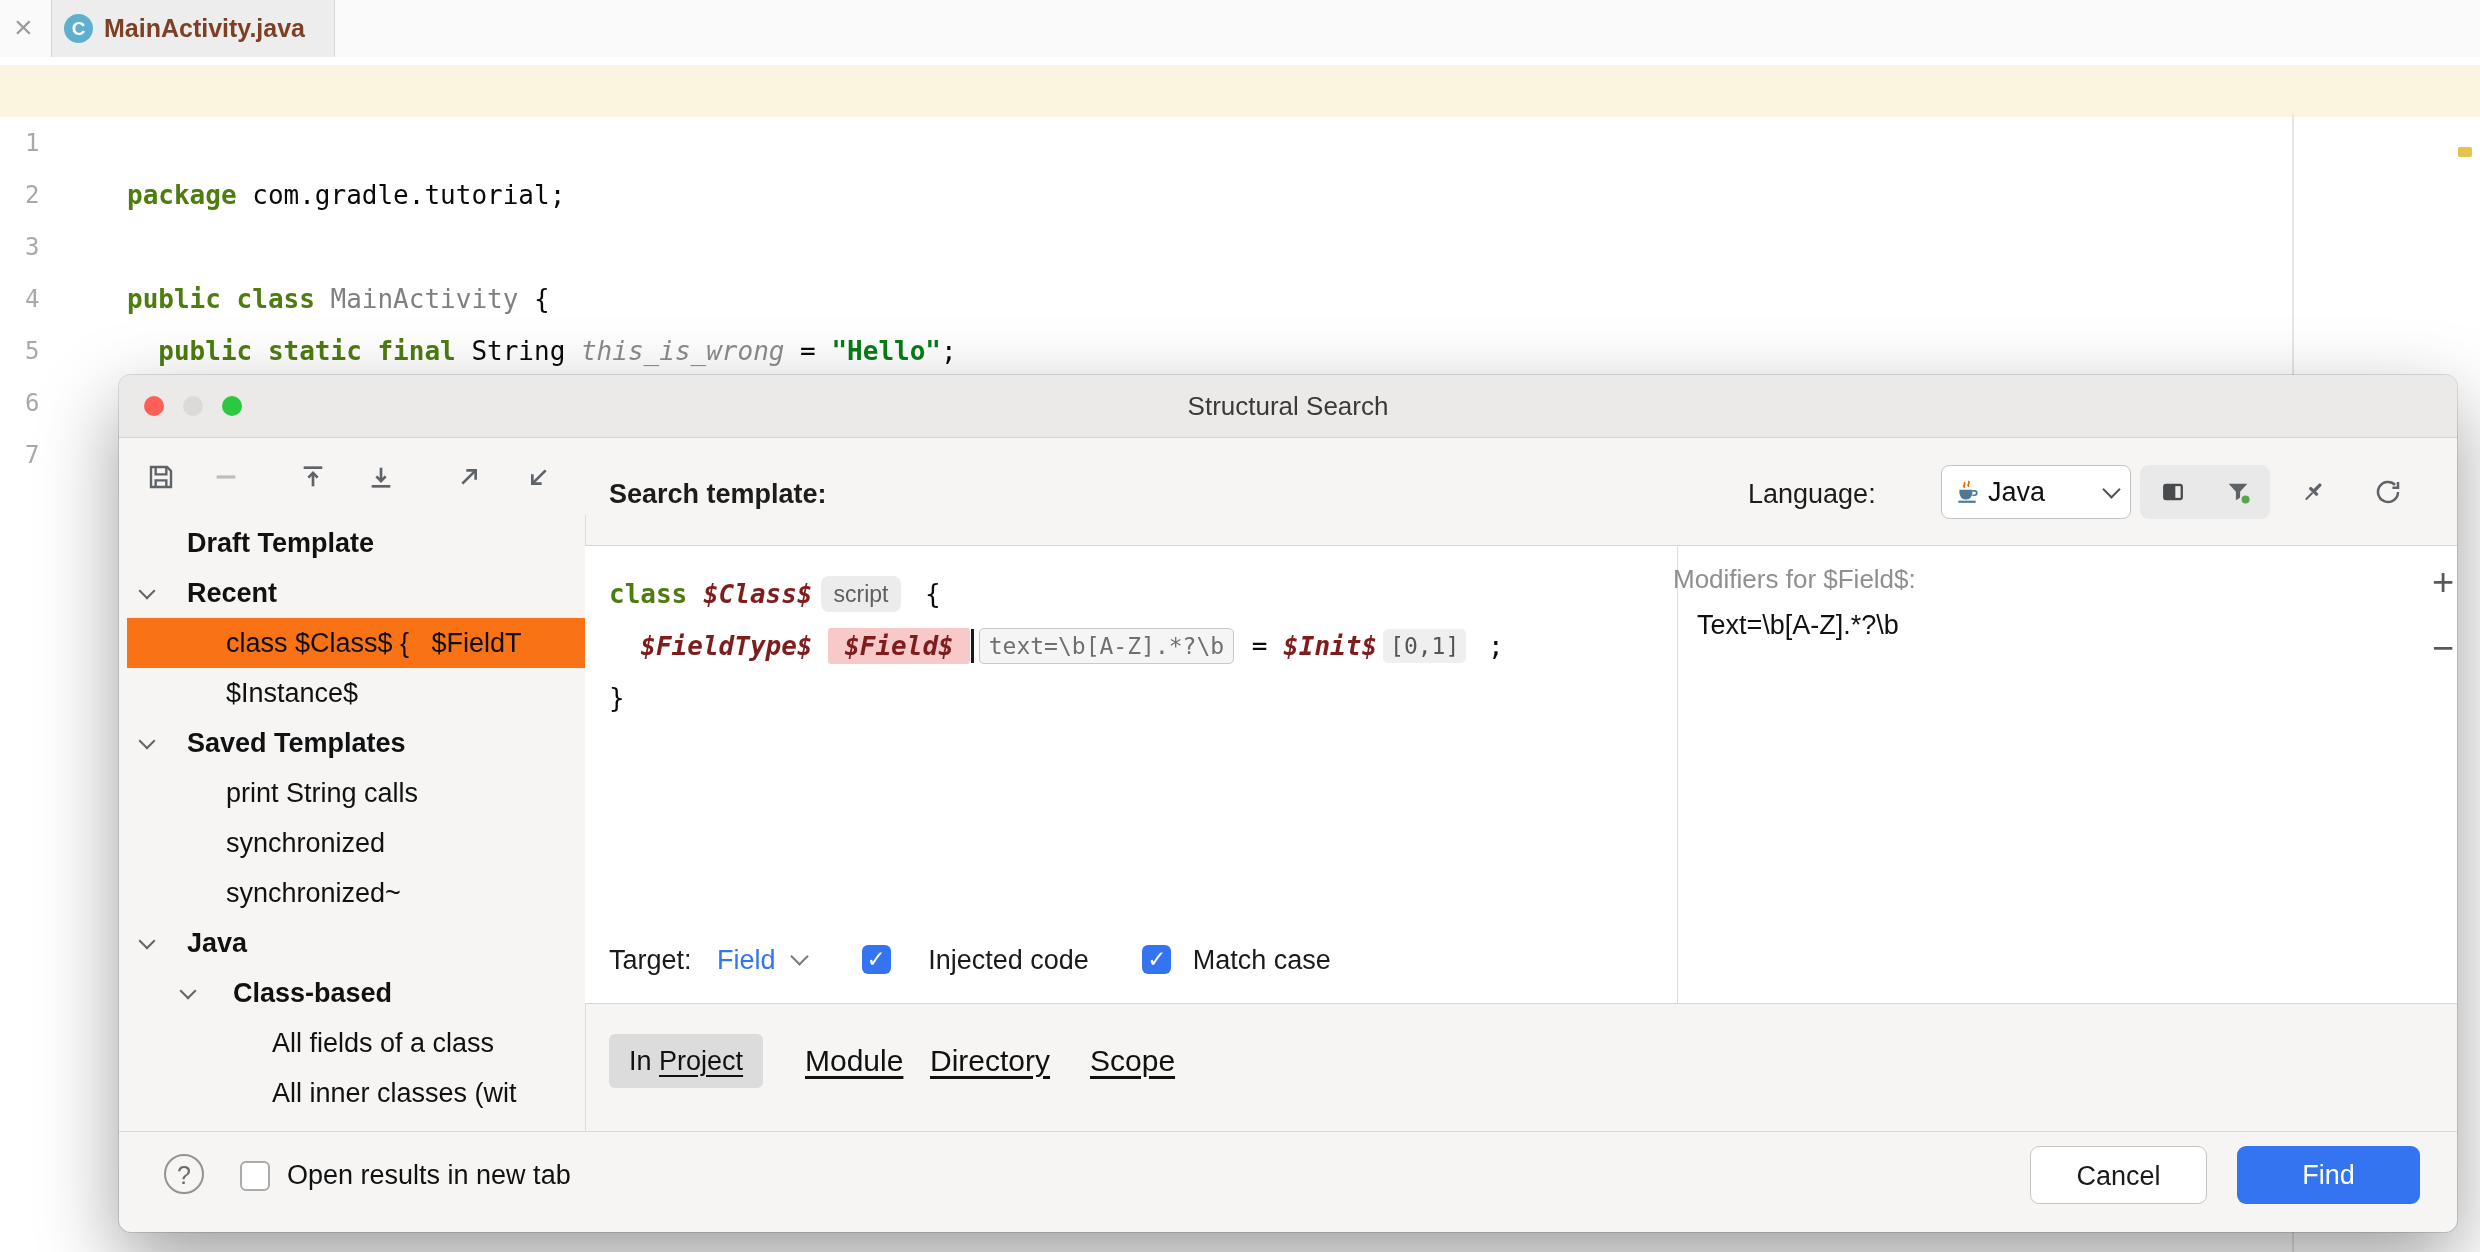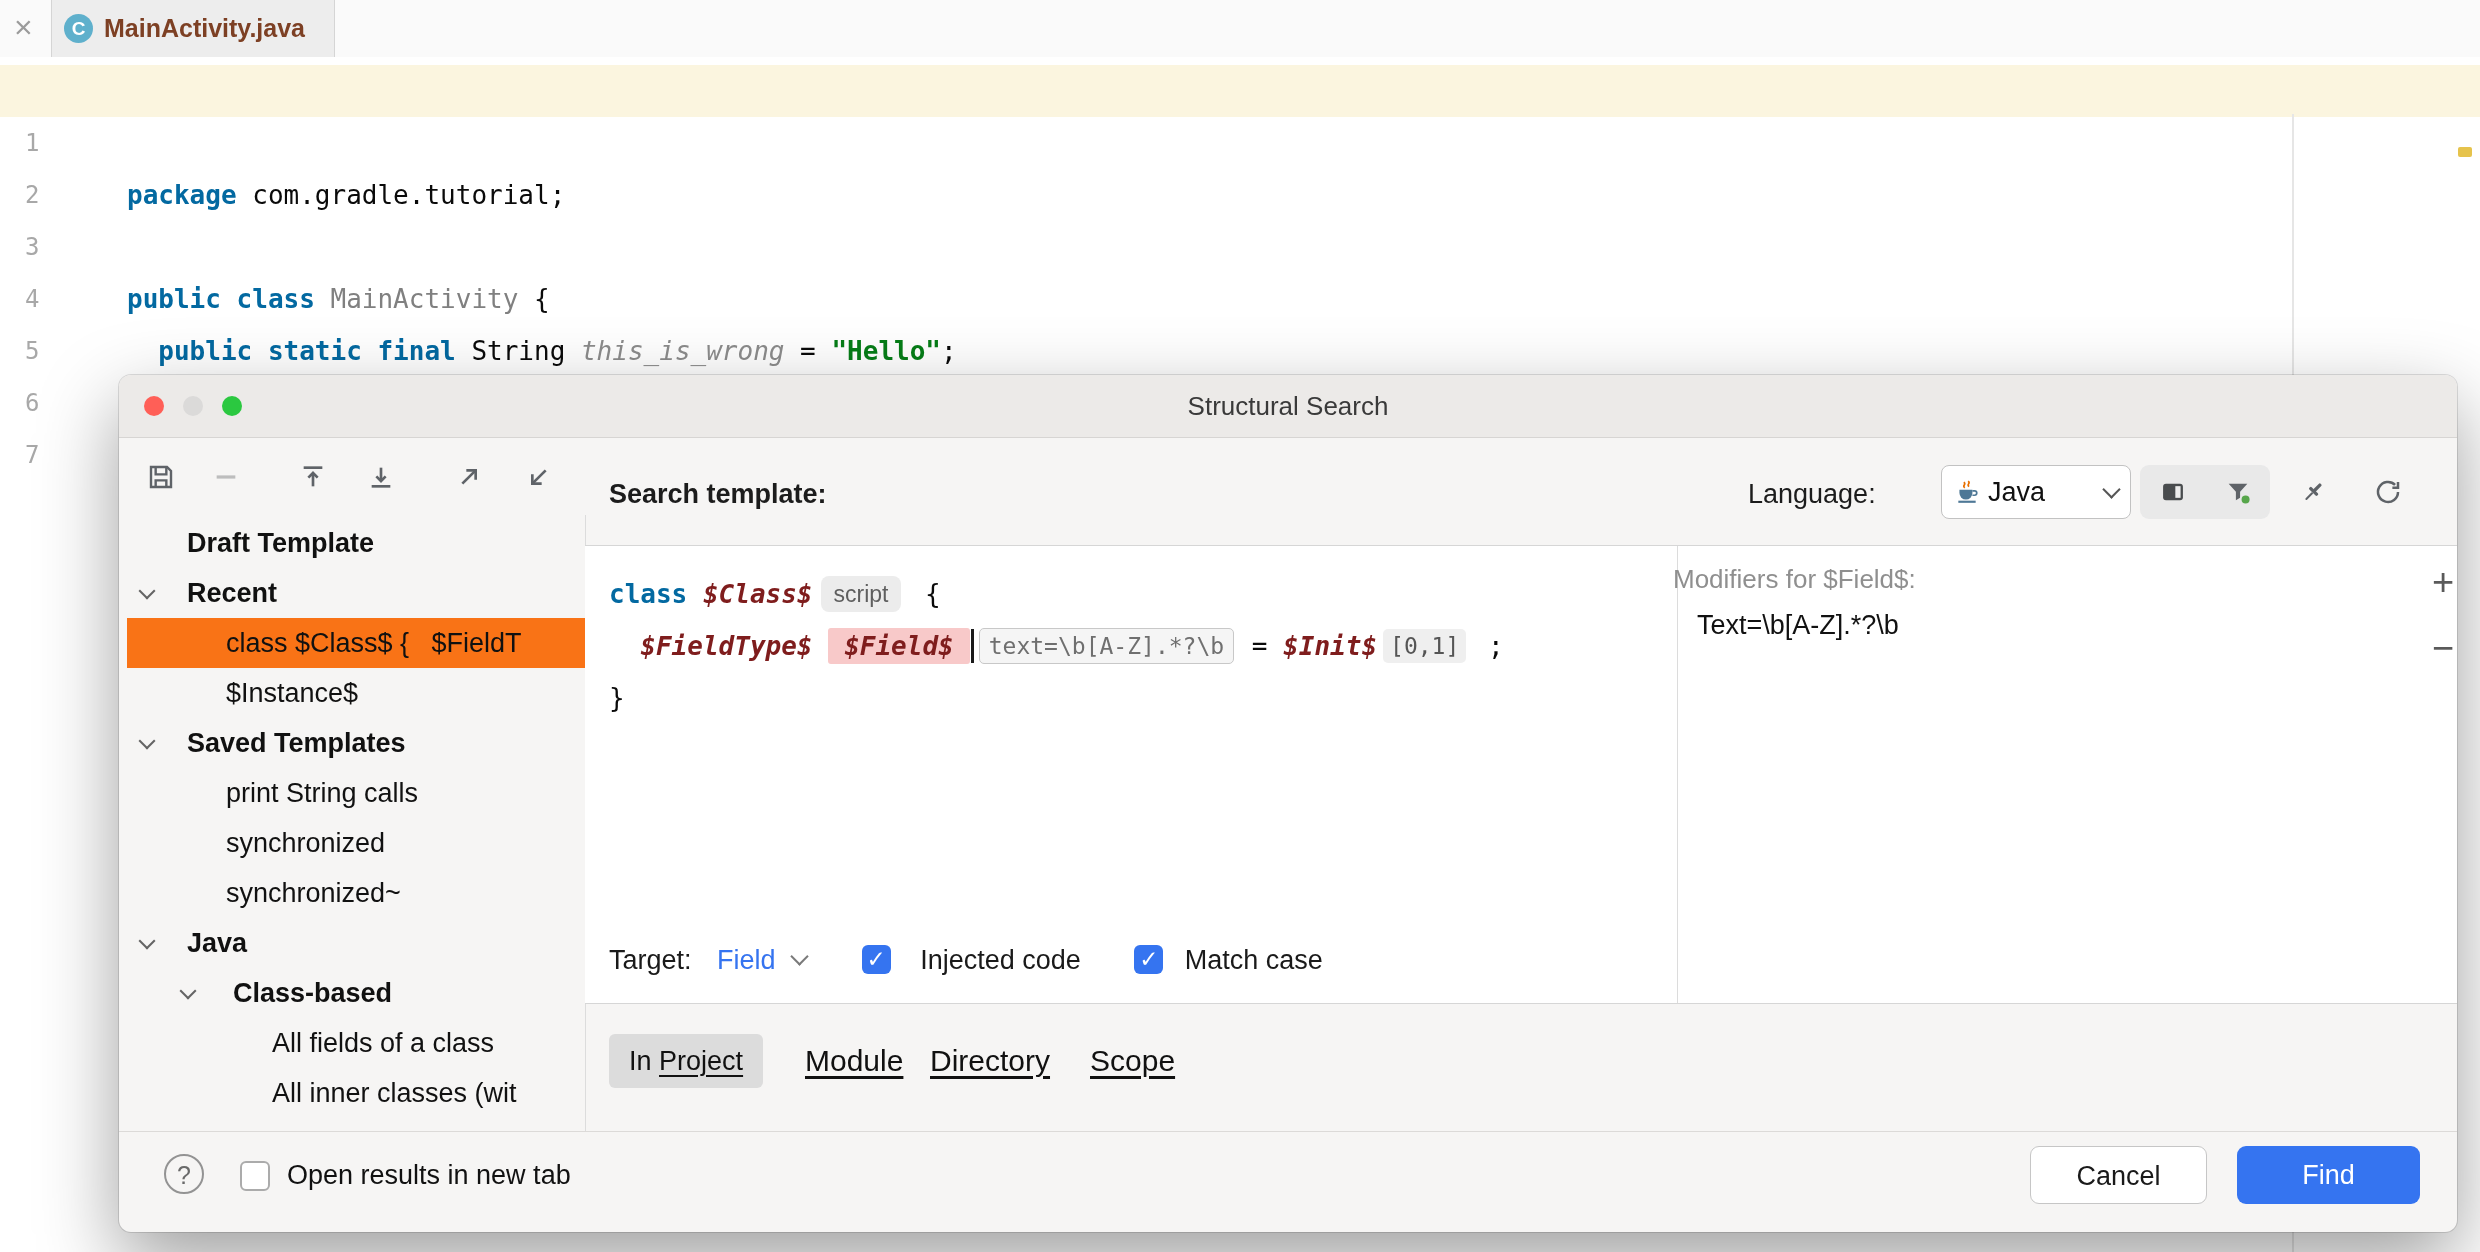--- a/index.html
+++ b/index.html
@@ -14,21 +14,21 @@
   .class-icon{position:absolute;left:12px;top:14px;width:29px;height:29px;border-radius:50%;
               background:#5FB0CC;color:#fff;font-size:19px;font-weight:bold;text-align:center;line-height:29px;}
   #tab-label{position:absolute;left:52px;top:0;height:57px;line-height:57px;font-size:25px;font-weight:bold;color:#7D4024;}
 
   #code-area{position:absolute;top:57px;left:0;right:0;bottom:0;background:#fff;}
   .crow{position:absolute;left:0;right:0;height:52px;line-height:52px;
         font-family:"DejaVu Sans Mono",monospace;font-size:26px;color:#0A0A0A;white-space:pre;}
   .crow.hl{background:#FBF5DF;}
   .lnum{position:absolute;left:25px;color:#A8A8A8;font-size:24px;}
   .ctext{position:absolute;left:127px;white-space:pre;}
-  .t-kw{color:#0369a1;font-weight:bold;}
+  .t-kw{color:#4d7c0f;font-weight:bold;}
   .t-gray{color:#808080;}
   .t-dim{color:#8C8C8C;font-style:italic;}
   .t-str{color:#067D17;font-weight:bold;}
   .t-match{color:#871094;font-style:italic;background:#CCCCF2;border-radius:3px;padding:4px 2px;}
   #margin-guide{position:absolute;left:2292px;top:57px;bottom:0;width:2px;background:#E6E6E6;}
   #stripe-mark{position:absolute;right:8px;top:90px;width:14px;height:10px;background:#E6C34C;border-radius:2px;}
 
   
   #dialog{position:absolute;left:119px;top:375px;width:2338px;height:857px;background:#F6F5F4;
           border-radius:12px;box-shadow:0 30px 80px rgba(0,0,0,.38),0 0 0 1px rgba(0,0,0,.12);z-index:5;}
@@ -285,21 +285,21 @@
     <span id="mod-title">Modifiers for $Field$:</span>
     <span id="mod-value">Text=\b[A-Z].*?\b</span>
     <span class="pm" style="top:14px">+</span>
     <span class="pm" style="top:80px">−</span>
 
     <div id="target-row">
       <span>Target:</span>
       <span style="margin-left:18px" class="blue">Field</span>
       <span class="dd-chev" style="display:inline-block;border-color:#7a7a7a;margin-left:10px"></span>
       <span class="cb" style="margin-left:48px">✓</span>
-      <span style="margin-left:22px">Injected code</span>
+      <span style="margin-left:30px">Injected code</span>
       <span class="cb" style="margin-left:46px">✓</span>
       <span style="margin-left:14px">Match case</span>
     </div>
   </div>
 
   <span id="scope-chip"><span>In </span><span class="u">Project</span></span>
   <span class="scope-link" style="left:686px">Module</span>
   <span class="scope-link" style="left:811px">Directory</span>
   <span class="scope-link" style="left:971px">Scope</span>
 

